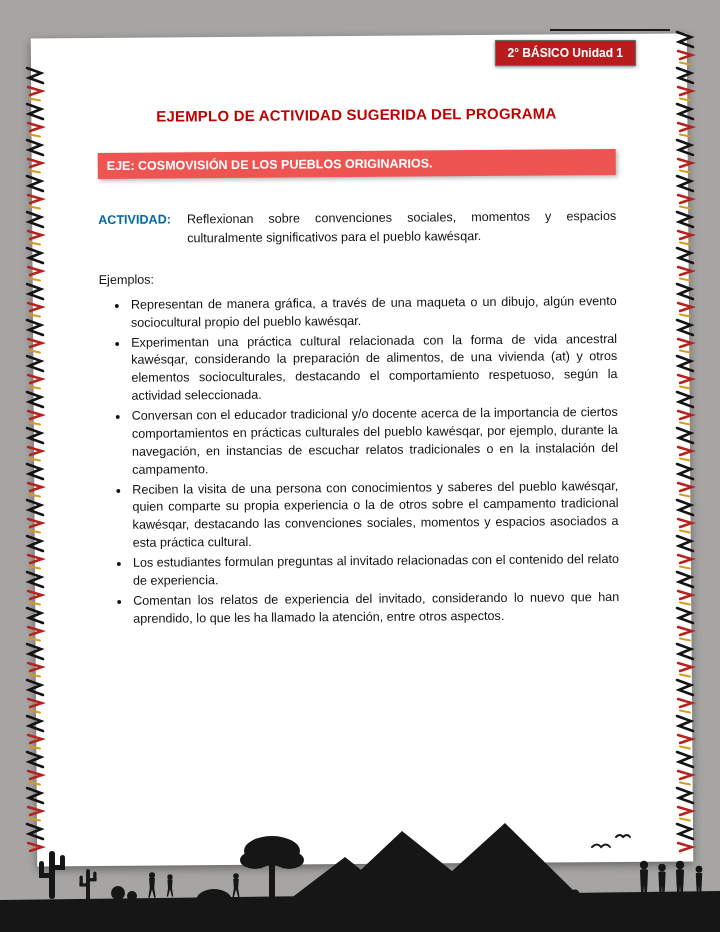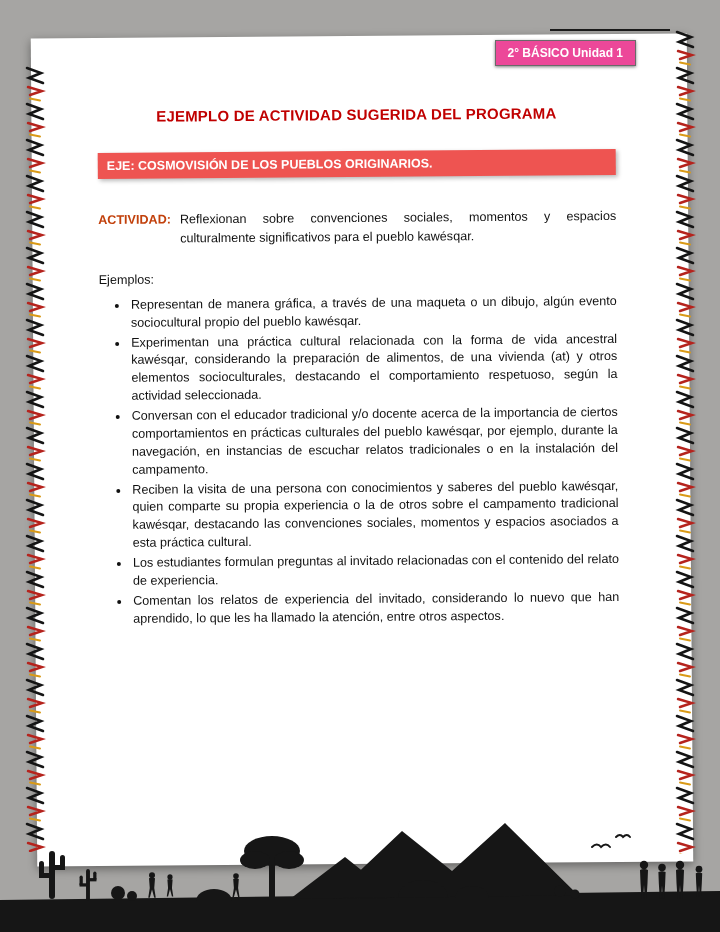--- a/index.html
+++ b/index.html
@@ -45,24 +45,24 @@
     box-shadow:2px 2px 4px rgba(0,0,0,.28);
   }
   .activity-row {
     margin-top:32px;
     display:flex;
     align-items:flex-start;
     font-size:12.6px;
     line-height:1.5;
   }
   .activity-label {
-    color:#c2410c;
+    color:#0369a1;
     font-weight:bold;
     white-space:nowrap;
-    margin-right:9px;
+    margin-right:16px;
   }
   .activity-text { text-align:justify; }
   .examples-label {
     margin-top:24px;
     font-size:12.6px;
   }
   ul.examples {
     margin-top:10px;
     padding-left:30px;
     font-size:12.6px;
@@ -71,21 +71,21 @@
   }
   ul.examples li {
     text-align:justify;
     padding-left:2px;
     margin-bottom:2px;
   }
   
   .unit-badge {
     position:absolute;
     top:40px; right:84px;
-    background:#ec4899;
+    background:#b91c1c;
     color:#ffffff;
     font-size:12px;
     font-weight:bold;
     padding:5px 12px;
     border:1px solid #6a6a6a;
     box-shadow:0 1px 3px rgba(0,0,0,.5);
     z-index:6;
   }
   .top-scan-line {
     position:absolute;

